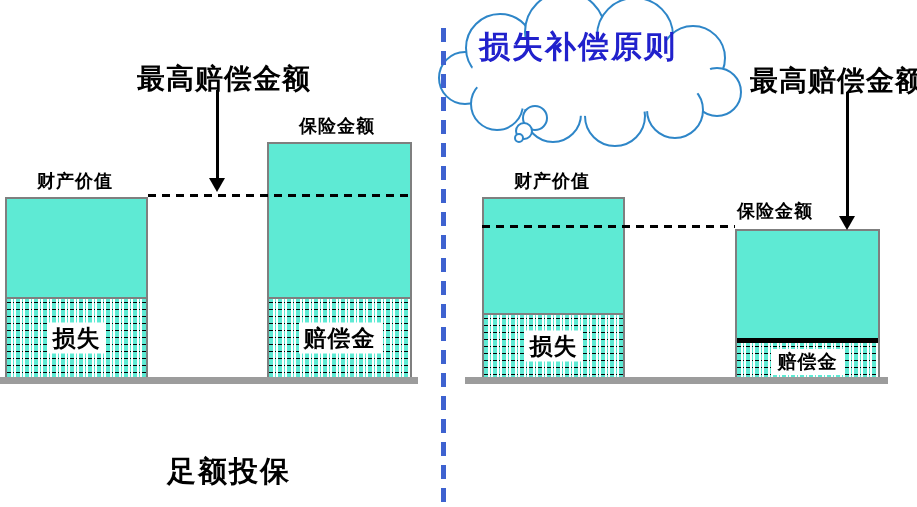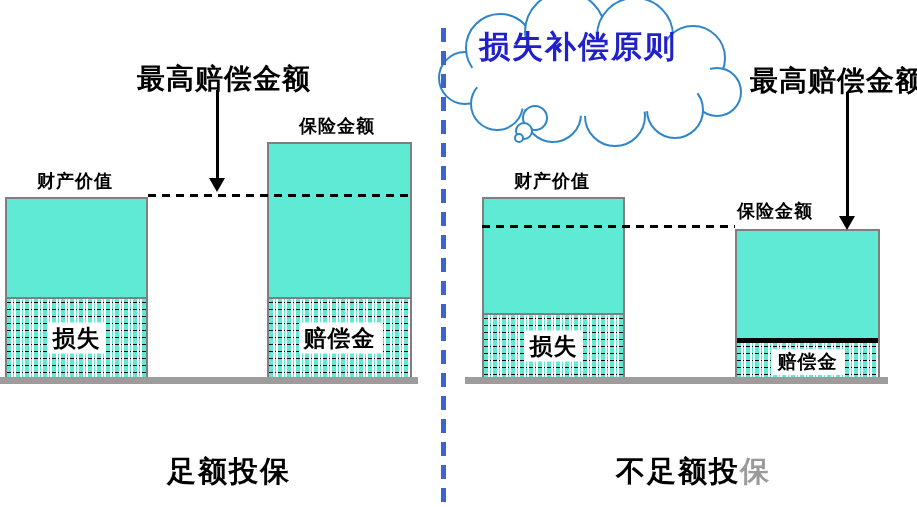--- a/index.html
+++ b/index.html
@@ -109,23 +109,20 @@
   <div class="ground" style="left:465px; top:377px; width:423px;"></div>
 
   <div class="dash-line" style="left:482px; top:225px; width:253px;"></div>
 
   <div class="arrow-line" style="left:846px; top:92px; height:126px;"></div>
   <div class="arrow-head" style="left:839px; top:216px;"></div>
 
   <div class="lbl lbl-max" style="left:750px; top:62px;">最高赔偿金额</div>
   <div class="lbl lbl-bar" style="left:514px; top:169px;">财产价值</div>
   <div class="lbl lbl-bar" style="left:737px; top:199px;">保险金额</div>
-  <div class="caption" style="left:616px; top:452px;">
-    <span>不足额投</span><span class="ghost">保</span>
-  </div>
 
   <svg class="cloud-svg" style="left:425px; top:0px;" width="322" height="148" viewBox="0 0 322 148">
     <circle cx="40" cy="78" r="26"></circle>
     <circle cx="75" cy="48" r="34"></circle>
     <circle cx="140" cy="32" r="40"></circle>
     <circle cx="210" cy="36" r="38"></circle>
     <circle cx="268" cy="58" r="32"></circle>
     <circle cx="292" cy="92" r="24"></circle>
     <circle cx="250" cy="110" r="28"></circle>
     <circle cx="190" cy="116" r="30"></circle>

